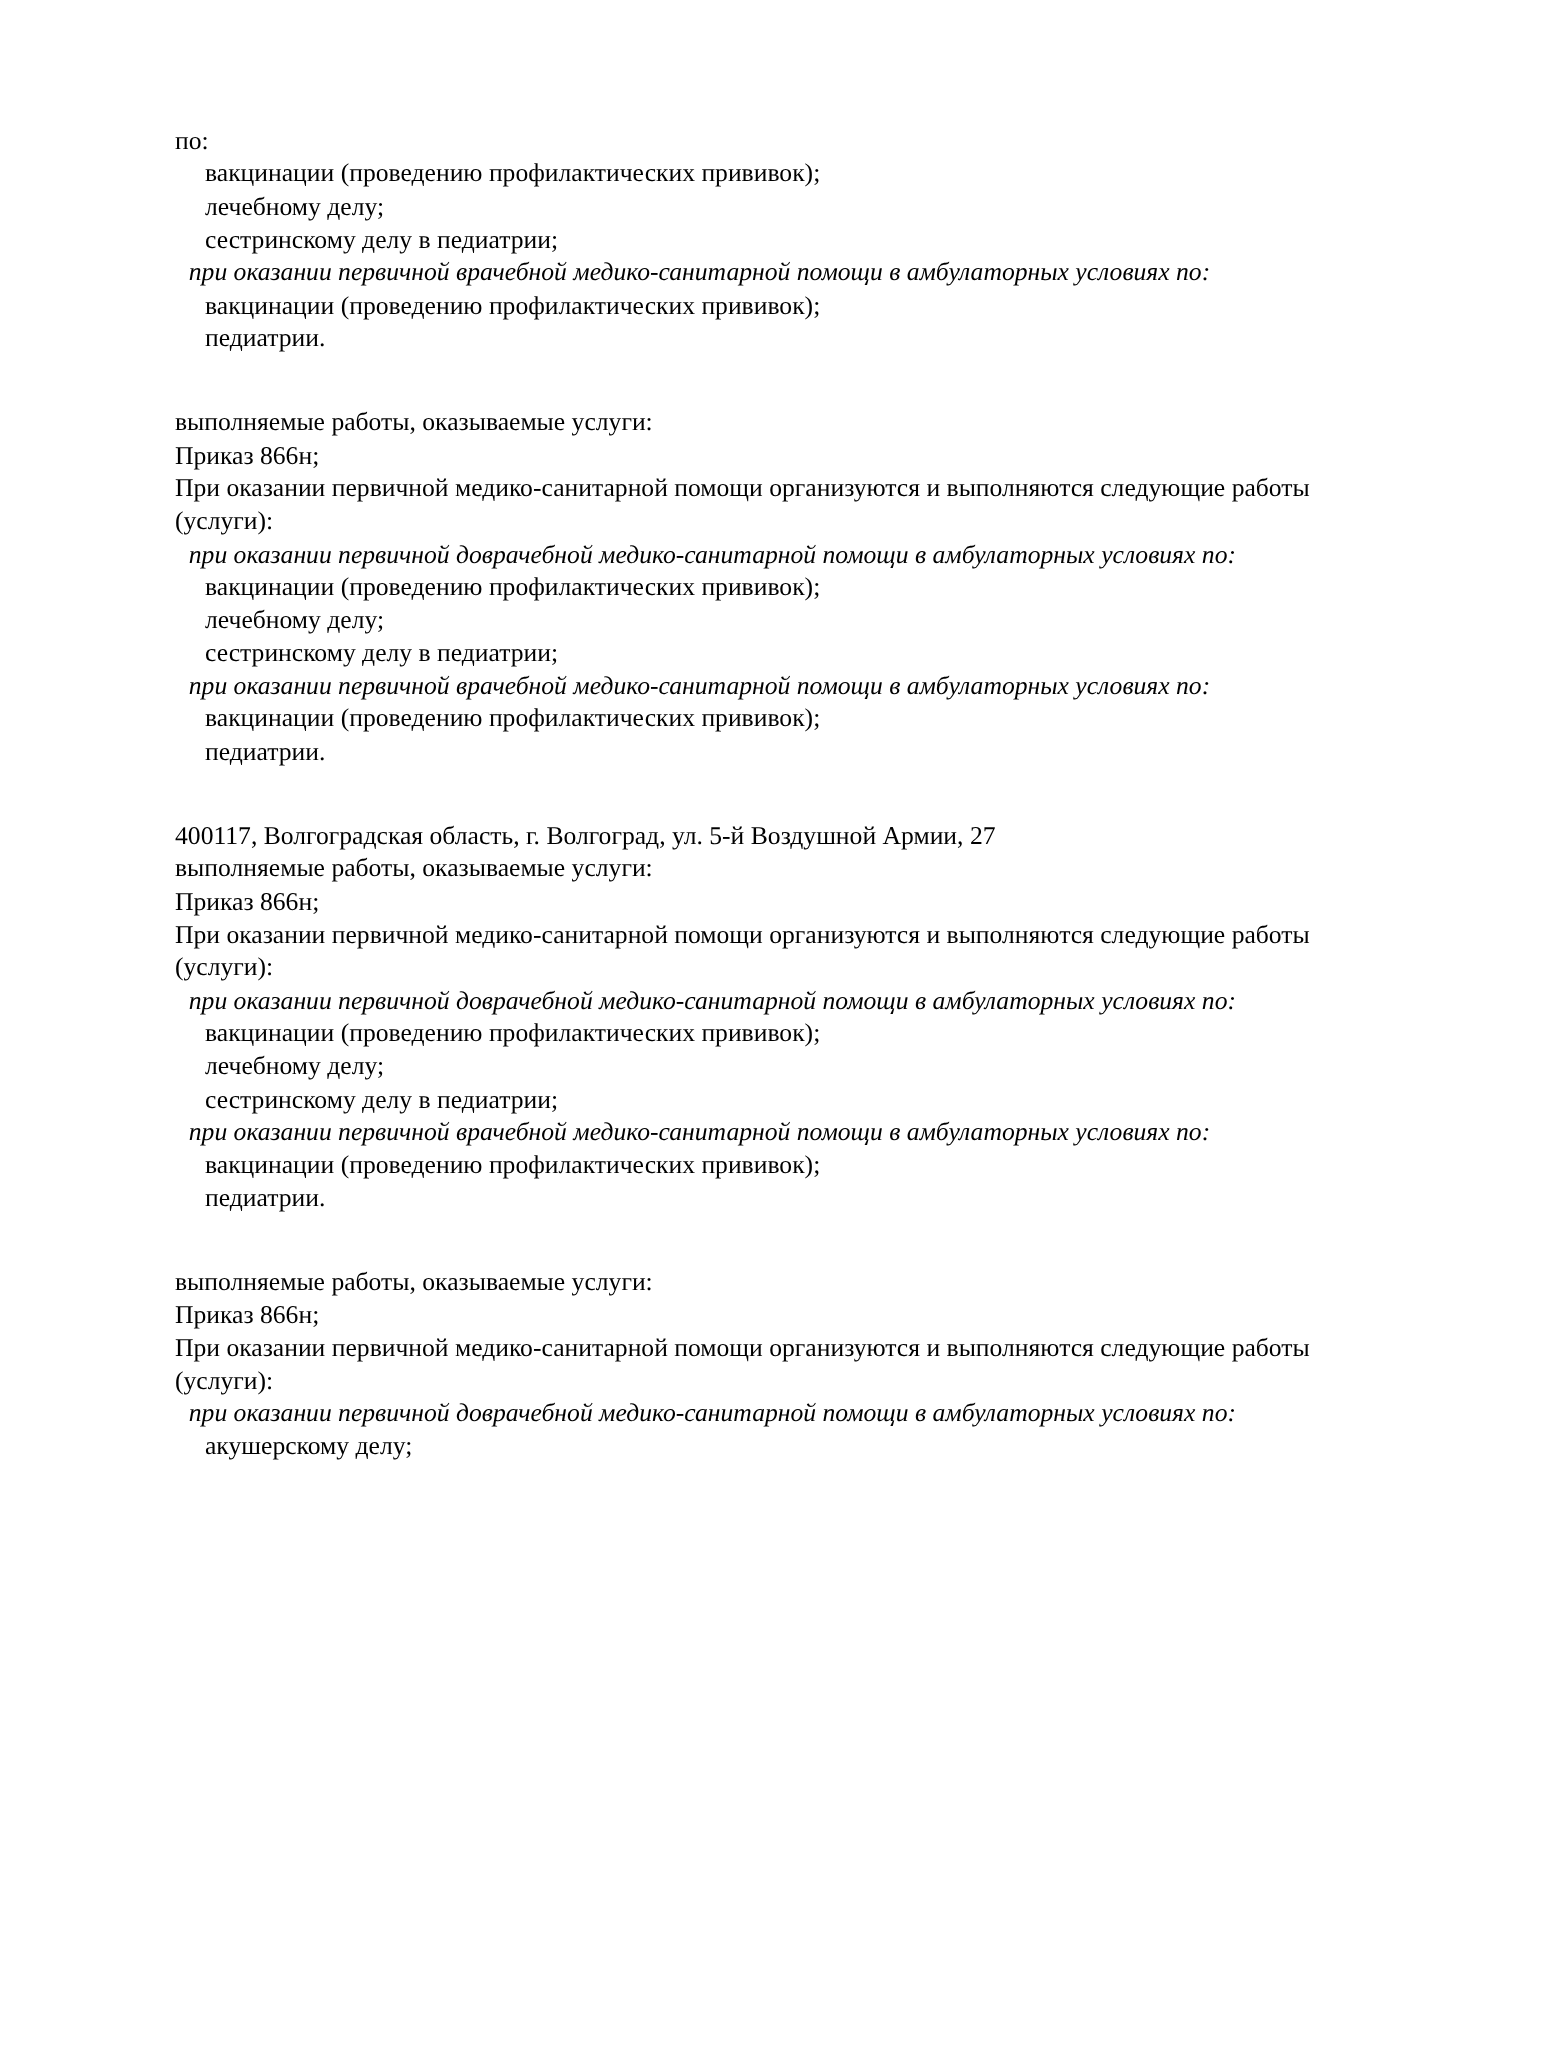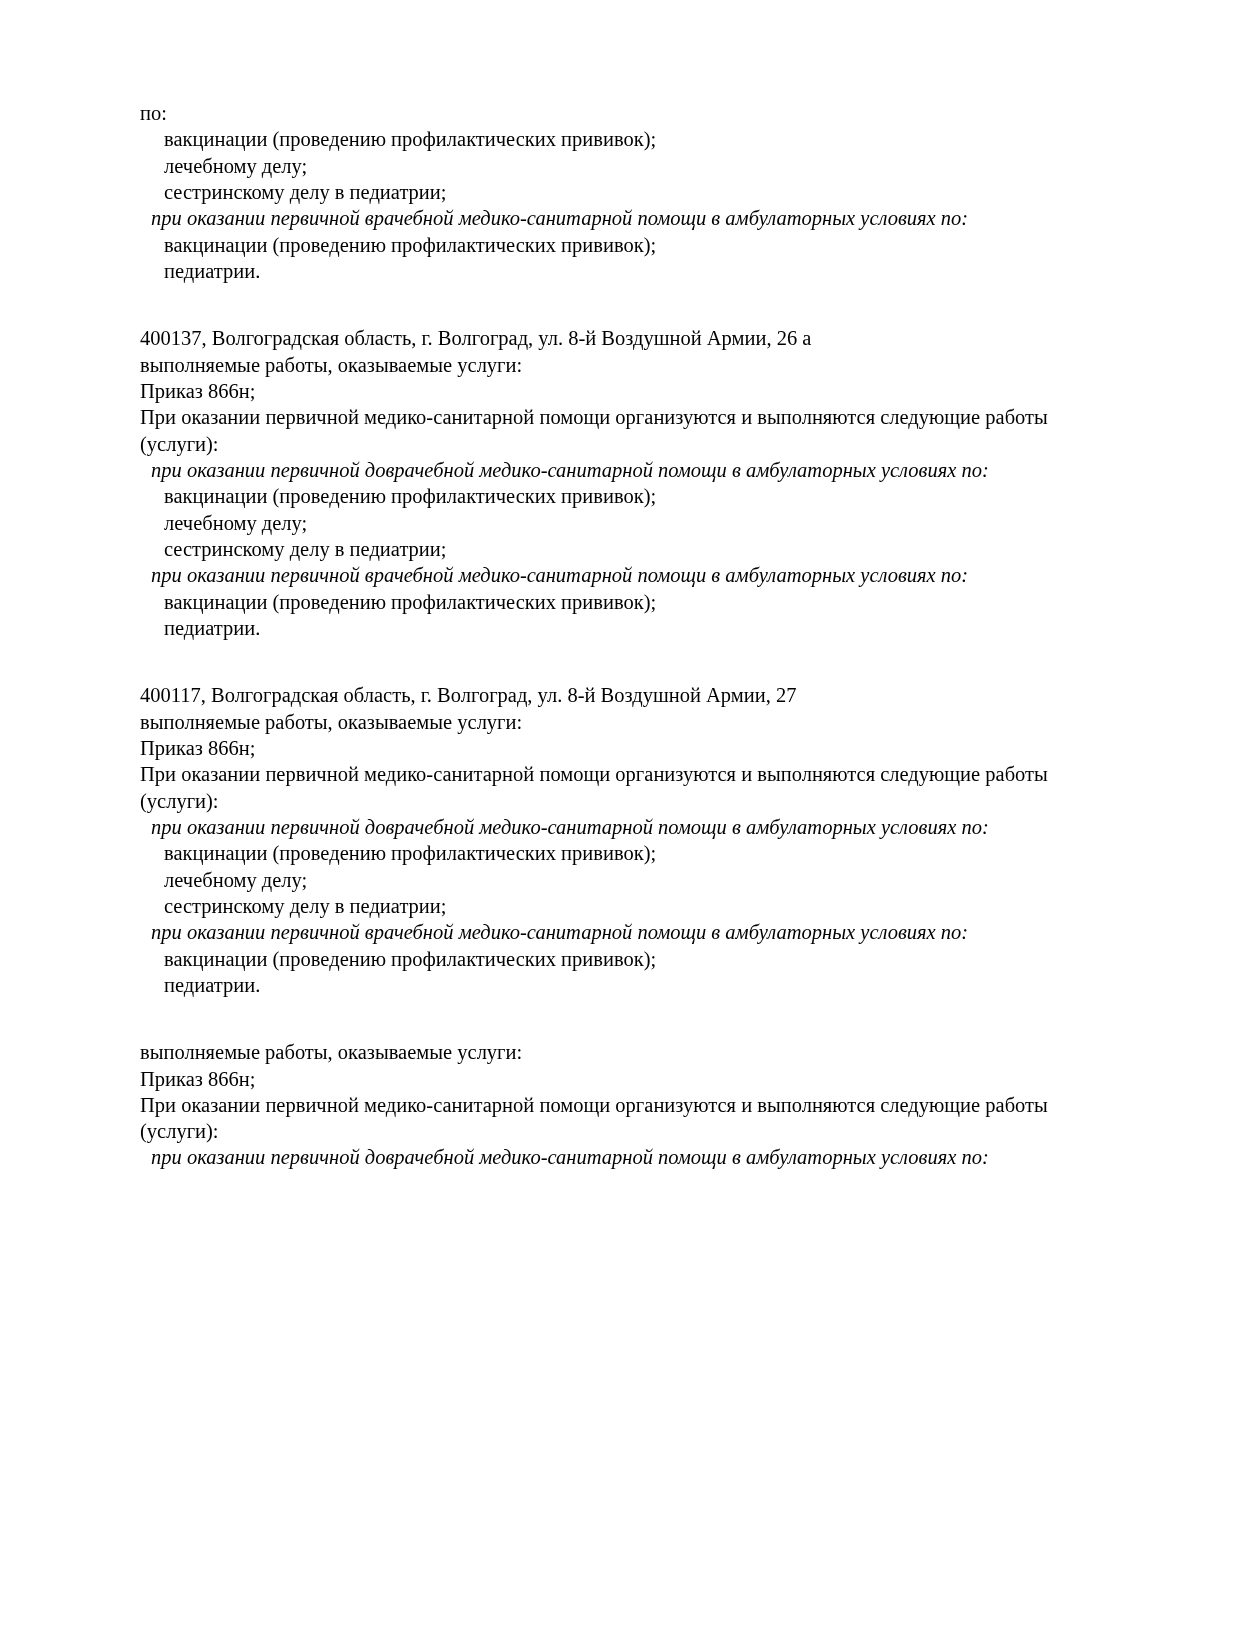--- a/index.html
+++ b/index.html
@@ -50,47 +50,47 @@
         <p class="line ind-0">по:</p>
         <p class="line ind-2">вакцинации (проведению профилактических прививок);</p>
         <p class="line ind-2">лечебному делу;</p>
         <p class="line ind-2">сестринскому делу в педиатрии;</p>
         <p class="line ind-1">при оказании первичной врачебной медико-санитарной помощи в амбулаторных условиях по:</p>
         <p class="line ind-2">вакцинации (проведению профилактических прививок);</p>
         <p class="line ind-2">педиатрии.</p>
       </div>
       <div class="block-gap"></div>
       <div>
-        <p class="line ind-0">400137, Волгоградская область, г. Волгоград, ул. 8-й Воздушной Армии, 26 а</p>
         <p class="line ind-0">выполняемые работы, оказываемые услуги:</p>
         <p class="line ind-0">Приказ 866н;</p>
         <p class="line ind-0">При оказании первичной медико-санитарной помощи организуются и выполняются следующие работы (услуги):</p>
         <p class="line ind-1">при оказании первичной доврачебной медико-санитарной помощи в амбулаторных условиях по:</p>
         <p class="line ind-2">вакцинации (проведению профилактических прививок);</p>
         <p class="line ind-2">лечебному делу;</p>
         <p class="line ind-2">сестринскому делу в педиатрии;</p>
         <p class="line ind-1">при оказании первичной врачебной медико-санитарной помощи в амбулаторных условиях по:</p>
         <p class="line ind-2">вакцинации (проведению профилактических прививок);</p>
         <p class="line ind-2">педиатрии.</p>
       </div>
       <div class="block-gap"></div>
       <div>
-        <p class="line ind-0">400117, Волгоградская область, г. Волгоград, ул. 8-й Воздушной Армии, 27</p>
+        <p class="line ind-0">400117, Волгоградская область, г. Волгоград, ул. 5-й Воздушной Армии, 27</p>
         <p class="line ind-0">выполняемые работы, оказываемые услуги:</p>
         <p class="line ind-0">Приказ 866н;</p>
         <p class="line ind-0">При оказании первичной медико-санитарной помощи организуются и выполняются следующие работы (услуги):</p>
         <p class="line ind-1">при оказании первичной доврачебной медико-санитарной помощи в амбулаторных условиях по:</p>
         <p class="line ind-2">вакцинации (проведению профилактических прививок);</p>
         <p class="line ind-2">лечебному делу;</p>
         <p class="line ind-2">сестринскому делу в педиатрии;</p>
         <p class="line ind-1">при оказании первичной врачебной медико-санитарной помощи в амбулаторных условиях по:</p>
         <p class="line ind-2">вакцинации (проведению профилактических прививок);</p>
         <p class="line ind-2">педиатрии.</p>
       </div>
       <div class="block-gap"></div>
       <div>
         <p class="line ind-0">выполняемые работы, оказываемые услуги:</p>
         <p class="line ind-0">Приказ 866н;</p>
         <p class="line ind-0">При оказании первичной медико-санитарной помощи организуются и выполняются следующие работы (услуги):</p>
         <p class="line ind-1">при оказании первичной доврачебной медико-санитарной помощи в амбулаторных условиях по:</p>
+        <p class="line ind-2">акушерскому делу;</p>
       </div>
     </div>
 </div>
 
 </body></html>

